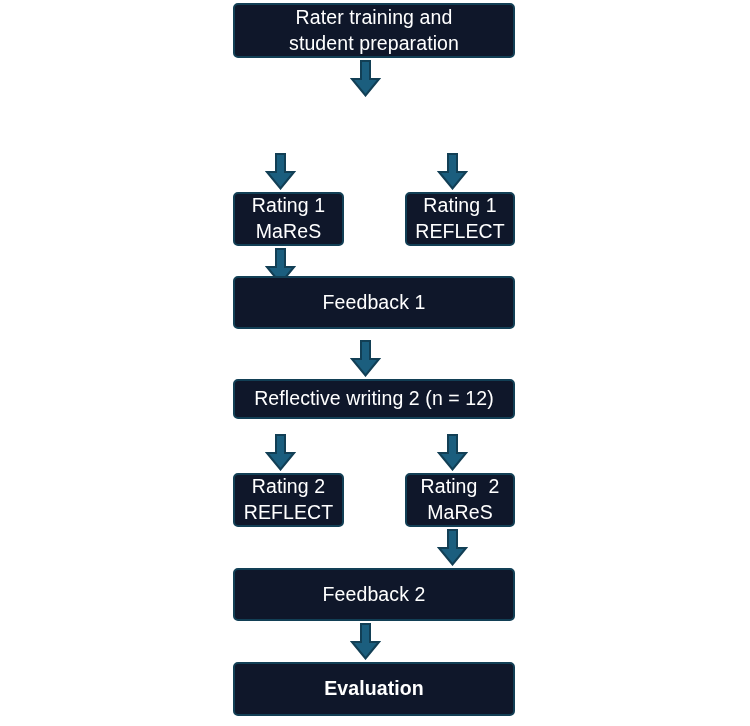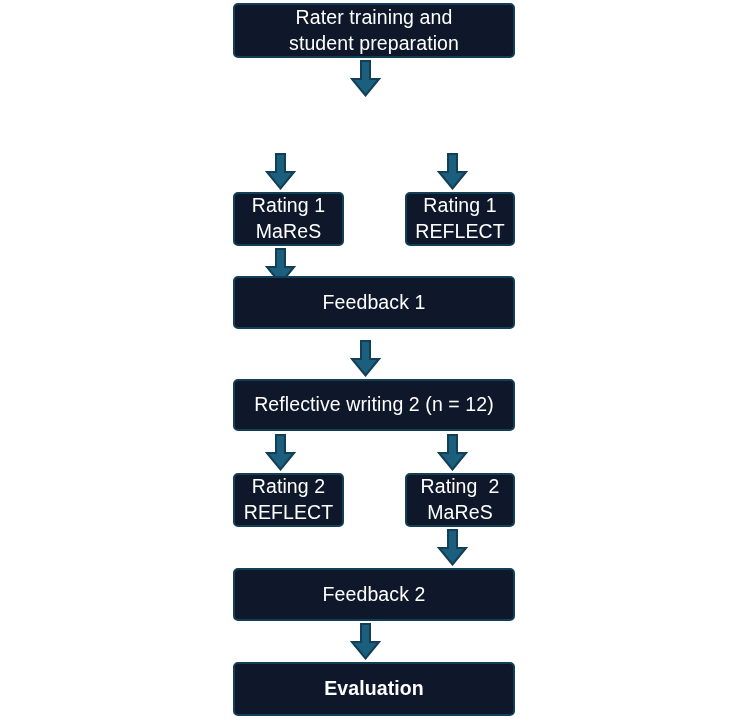--- a/index.html
+++ b/index.html
@@ -92,21 +92,21 @@
   </div>
 
   <div class="node" style="left:225px; top:276px; width:282px; height:53px;">Feedback 1</div>
 
   <div class="arrow" style="left:350px; top:340px; width:31px; height:37px;">
     <svg viewBox="0 0 31 37" preserveAspectRatio="none">
       <polygon points="11,1 20,1 20,19 29,19 15.5,35.5 2,19 11,19" fill="#1B5E7E" stroke="#123f55" stroke-width="2" stroke-linejoin="miter"></polygon>
     </svg>
   </div>
 
-  <div class="node" style="left:225px; top:379px; width:282px; height:52px;">Reflective writing 2 (n = 12)</div>
+  <div class="node" style="left:225px; top:379px; width:282px; height:40px;">Reflective writing 2 (n = 12)</div>
 
   <div class="arrow" style="left:265px; top:434px; width:31px; height:37px;">
     <svg viewBox="0 0 31 37" preserveAspectRatio="none">
       <polygon points="11,1 20,1 20,19 29,19 15.5,35.5 2,19 11,19" fill="#1B5E7E" stroke="#123f55" stroke-width="2" stroke-linejoin="miter"></polygon>
     </svg>
   </div>
 
   <div class="arrow" style="left:437px; top:434px; width:31px; height:37px;">
     <svg viewBox="0 0 31 37" preserveAspectRatio="none">
       <polygon points="11,1 20,1 20,19 29,19 15.5,35.5 2,19 11,19" fill="#1B5E7E" stroke="#123f55" stroke-width="2" stroke-linejoin="miter"></polygon>

